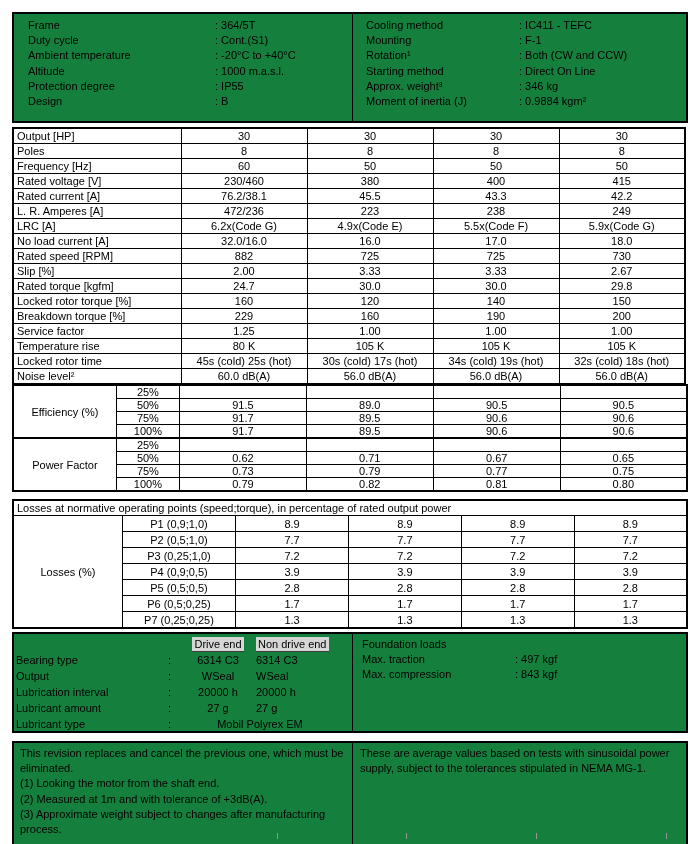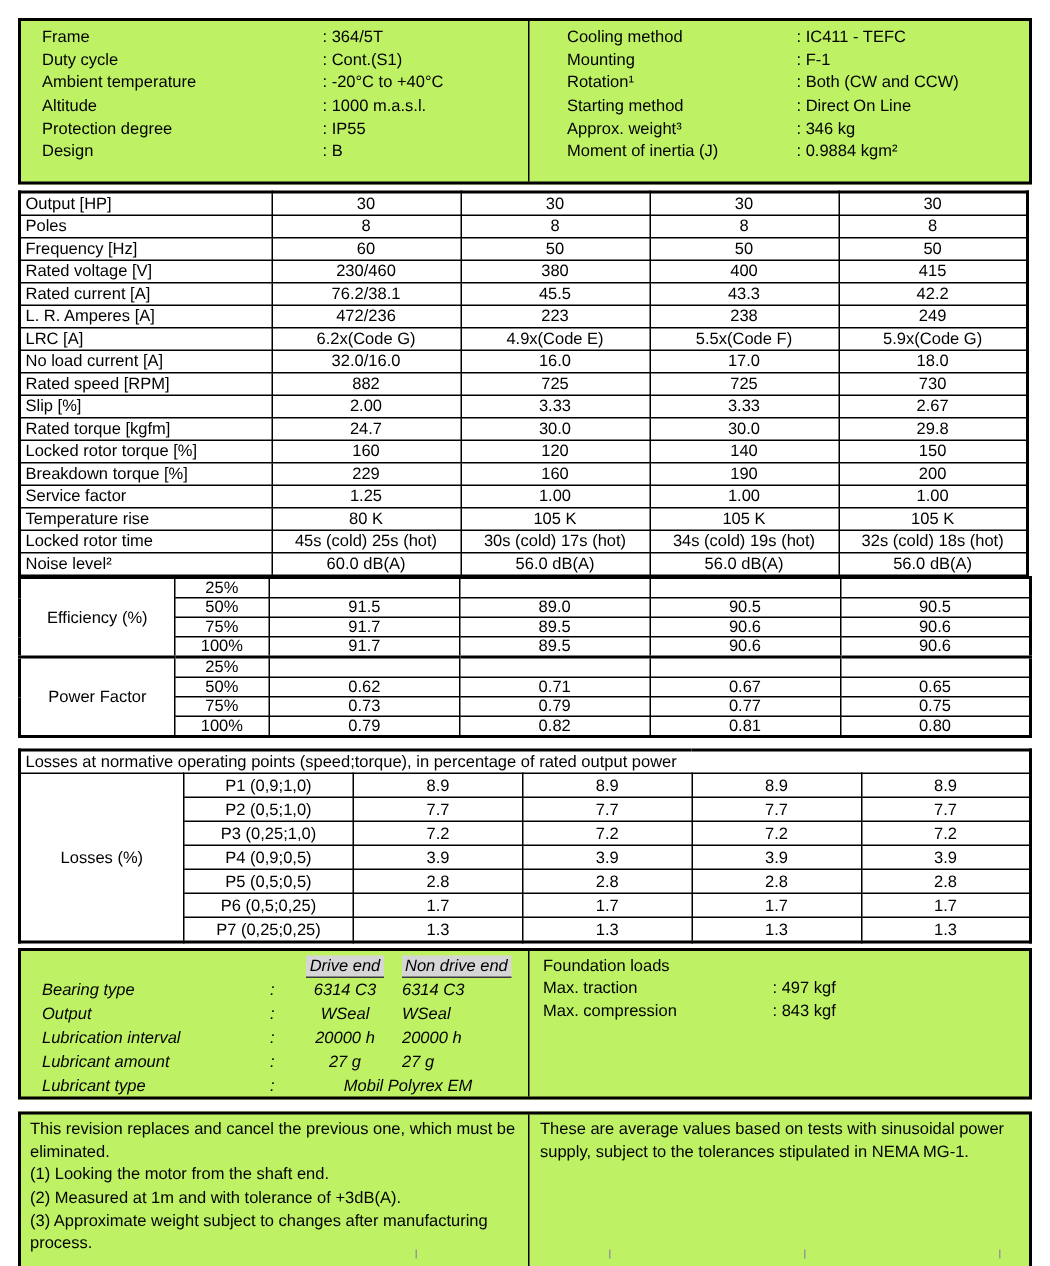--- a/index.html
+++ b/index.html
@@ -1,28 +1,28 @@
 <!DOCTYPE html>
 <html><head>
 <meta charset="utf-8">
 <style>
   html,body{margin:0;padding:0;}
   body{
     width:700px;height:844px;position:relative;background:#fff;
     font-family:"Liberation Sans", sans-serif;font-size:11px;color:#000;
     -webkit-font-smoothing:antialiased;
   }
-  .box{position:absolute;left:12px;width:676px;border:2px solid #000;box-sizing:border-box;background:#bef264;}
+  .box{position:absolute;left:12px;width:676px;border:2px solid #000;box-sizing:border-box;background:#15803d;}
   .vdivider{position:absolute;top:0;bottom:0;left:338px;width:1px;background:#000;}
 
   
   #info-box{top:12px;height:111px;}
   .info-col{position:absolute;top:4px;}
   #info-left{left:14px;}
-  #info-right{left:364px;}
+  #info-right{left:352px;}
   .info-row{height:15.2px;line-height:15.2px;white-space:nowrap;}
   #info-left .info-lbl{display:inline-block;width:187px;}
   #info-right .info-lbl{display:inline-block;width:153px;}
 
   
   table{position:absolute;left:12px;border-collapse:collapse;table-layout:fixed;background:#fff;border:2px solid #000;}
   td{border:1px solid #000;padding:0 3px;overflow:hidden;white-space:nowrap;font-size:11px;}
   .val,.pct{text-align:center;}
   .lbl{text-align:left;}
   #main-table{top:127px;width:596px;}
@@ -32,21 +32,21 @@
   #effpf-table .group-lbl{text-align:center;}
   tr.sep td{border-top:2px solid #000;}
   #losses-table{top:499px;width:676px;}
   #losses-table td{height:15px;}
   #losses-table .losses-header-cell{text-align:left;height:14px;}
   #losses-table .group-lbl{text-align:center;}
 
   
   #bearing-box{top:632px;height:101px;}
   .b-rows{position:absolute;left:0;top:2px;}
-  .b-row{display:flex;height:16px;line-height:16px;padding-left:14px;white-space:nowrap;font-style:italic;}
+  .b-row{display:flex;height:16px;line-height:16px;padding-left:2px;white-space:nowrap;}
   .b-lbl{width:152px;}
   .b-colon{width:12px;text-align:left;}
   .b-c1{width:76px;text-align:center;}
   .b-c2{width:84px;}
   .b-span{width:160px;text-align:center;}
   .b-head{background:#d6d6d6;border-bottom:1px solid #3a3a3a;display:inline-block;padding:0 2px;line-height:14px;}
   #foundation{position:absolute;left:348px;top:3px;}
   .f-row{display:flex;height:15px;line-height:15px;white-space:nowrap;}
   .f-lbl{width:153px;}
 

